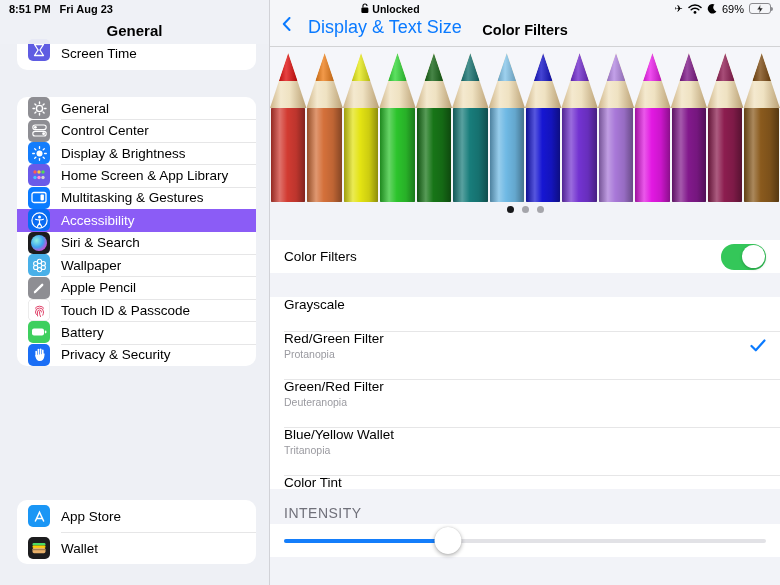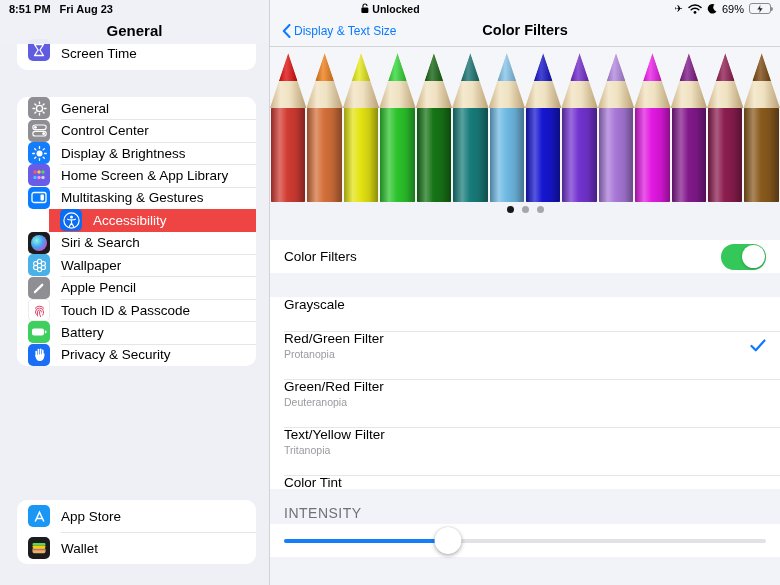--- a/index.html
+++ b/index.html
@@ -44,31 +44,31 @@
   .card { position:absolute; left:17px; width:239px; background:#fff; border-radius:10px;
     overflow:hidden; }
   .card-peek  { top:26px;  height:44px; }
   .card-main  { top:97px;  height:269px; display:flex; flex-direction:column; }
   .card-apps  { top:500px; height:64px;  display:flex; flex-direction:column; }
   .srow { position:relative; flex:1; display:flex; align-items:center; gap:11px;
     padding:0 10px 0 11px; font-size:13.5px; min-height:0; }
   .card-peek .srow { height:44px; align-items:flex-end; padding-bottom:9px; }
   .srow + .srow:before, .srow.sep:before { content:""; position:absolute; top:0; left:44px; right:0;
     height:1px; background:rgba(60,60,67,0.13); }
-  .srow.sel { background:#ef4444; color:#fff;margin-left:32px; }
+  .srow.sel { background:#8b5cf6; color:#fff; }
   .srow.sel:before, .srow.sel + .srow:before { display:none; }
   .app-ico { width:22px; height:22px; border-radius:5px; flex:0 0 22px;
     display:flex; align-items:center; justify-content:center; position:relative; overflow:hidden; }
   .app-ico svg { display:block; }
 
   
   .pane-header { position:absolute; top:0; left:0; width:100%; height:47px;
     background:#f4f5f9f2; z-index:10; border-bottom:1px solid rgba(0,0,0,0.14); }
-  .back { position:absolute; left:12px; bottom:8px; display:flex; align-items:flex-start; gap:3px;
-    color:#0a7aff; font-size:12px; cursor:default; }
+  .back { position:absolute; left:12px; bottom:8px; display:flex; align-items:flex-start; gap:17px;
+    color:#0a7aff; font-size:18px; cursor:default; }
   .pane-title { position:absolute; left:0; right:0; bottom:8px; text-align:center;
     font-size:14.5px; font-weight:700; }
 
   .carousel { position:absolute; top:47px; left:0; width:510px; height:155px;
     background:#f5f6fa; display:flex; align-items:flex-end; overflow:hidden; }
   .pencil { position:relative; width:36.43px; height:149px; flex:0 0 36.43px; }
   .pencil .cone { position:absolute; top:0; left:0; width:100%; height:55px;
     clip-path:polygon(50% 0, 100% 100%, 0 100%);
     background:linear-gradient(90deg,#cdb386 0%, #f4e9cf 30%, #efe2c2 55%, #baa074 100%); }
   .pencil .tip { position:absolute; top:0; left:50%; transform:translateX(-50%);
@@ -460,21 +460,21 @@
         </svg>
       </div>
       <div class="frow h2">
         <div class="ftxt">
           <span class="ftitle">Green/Red Filter</span>
           <span class="fsub">Deuteranopia</span>
         </div>
       </div>
       <div class="frow h2">
         <div class="ftxt">
-          <span class="ftitle">Text/Yellow Filter</span>
+          <span class="ftitle">Blue/Yellow Wallet</span>
           <span class="fsub">Tritanopia</span>
         </div>
       </div>
       <div class="frow h1">
         <div class="ftxt">
           <span class="ftitle">Color Tint</span>
         </div>
       </div>
     </div>
 

